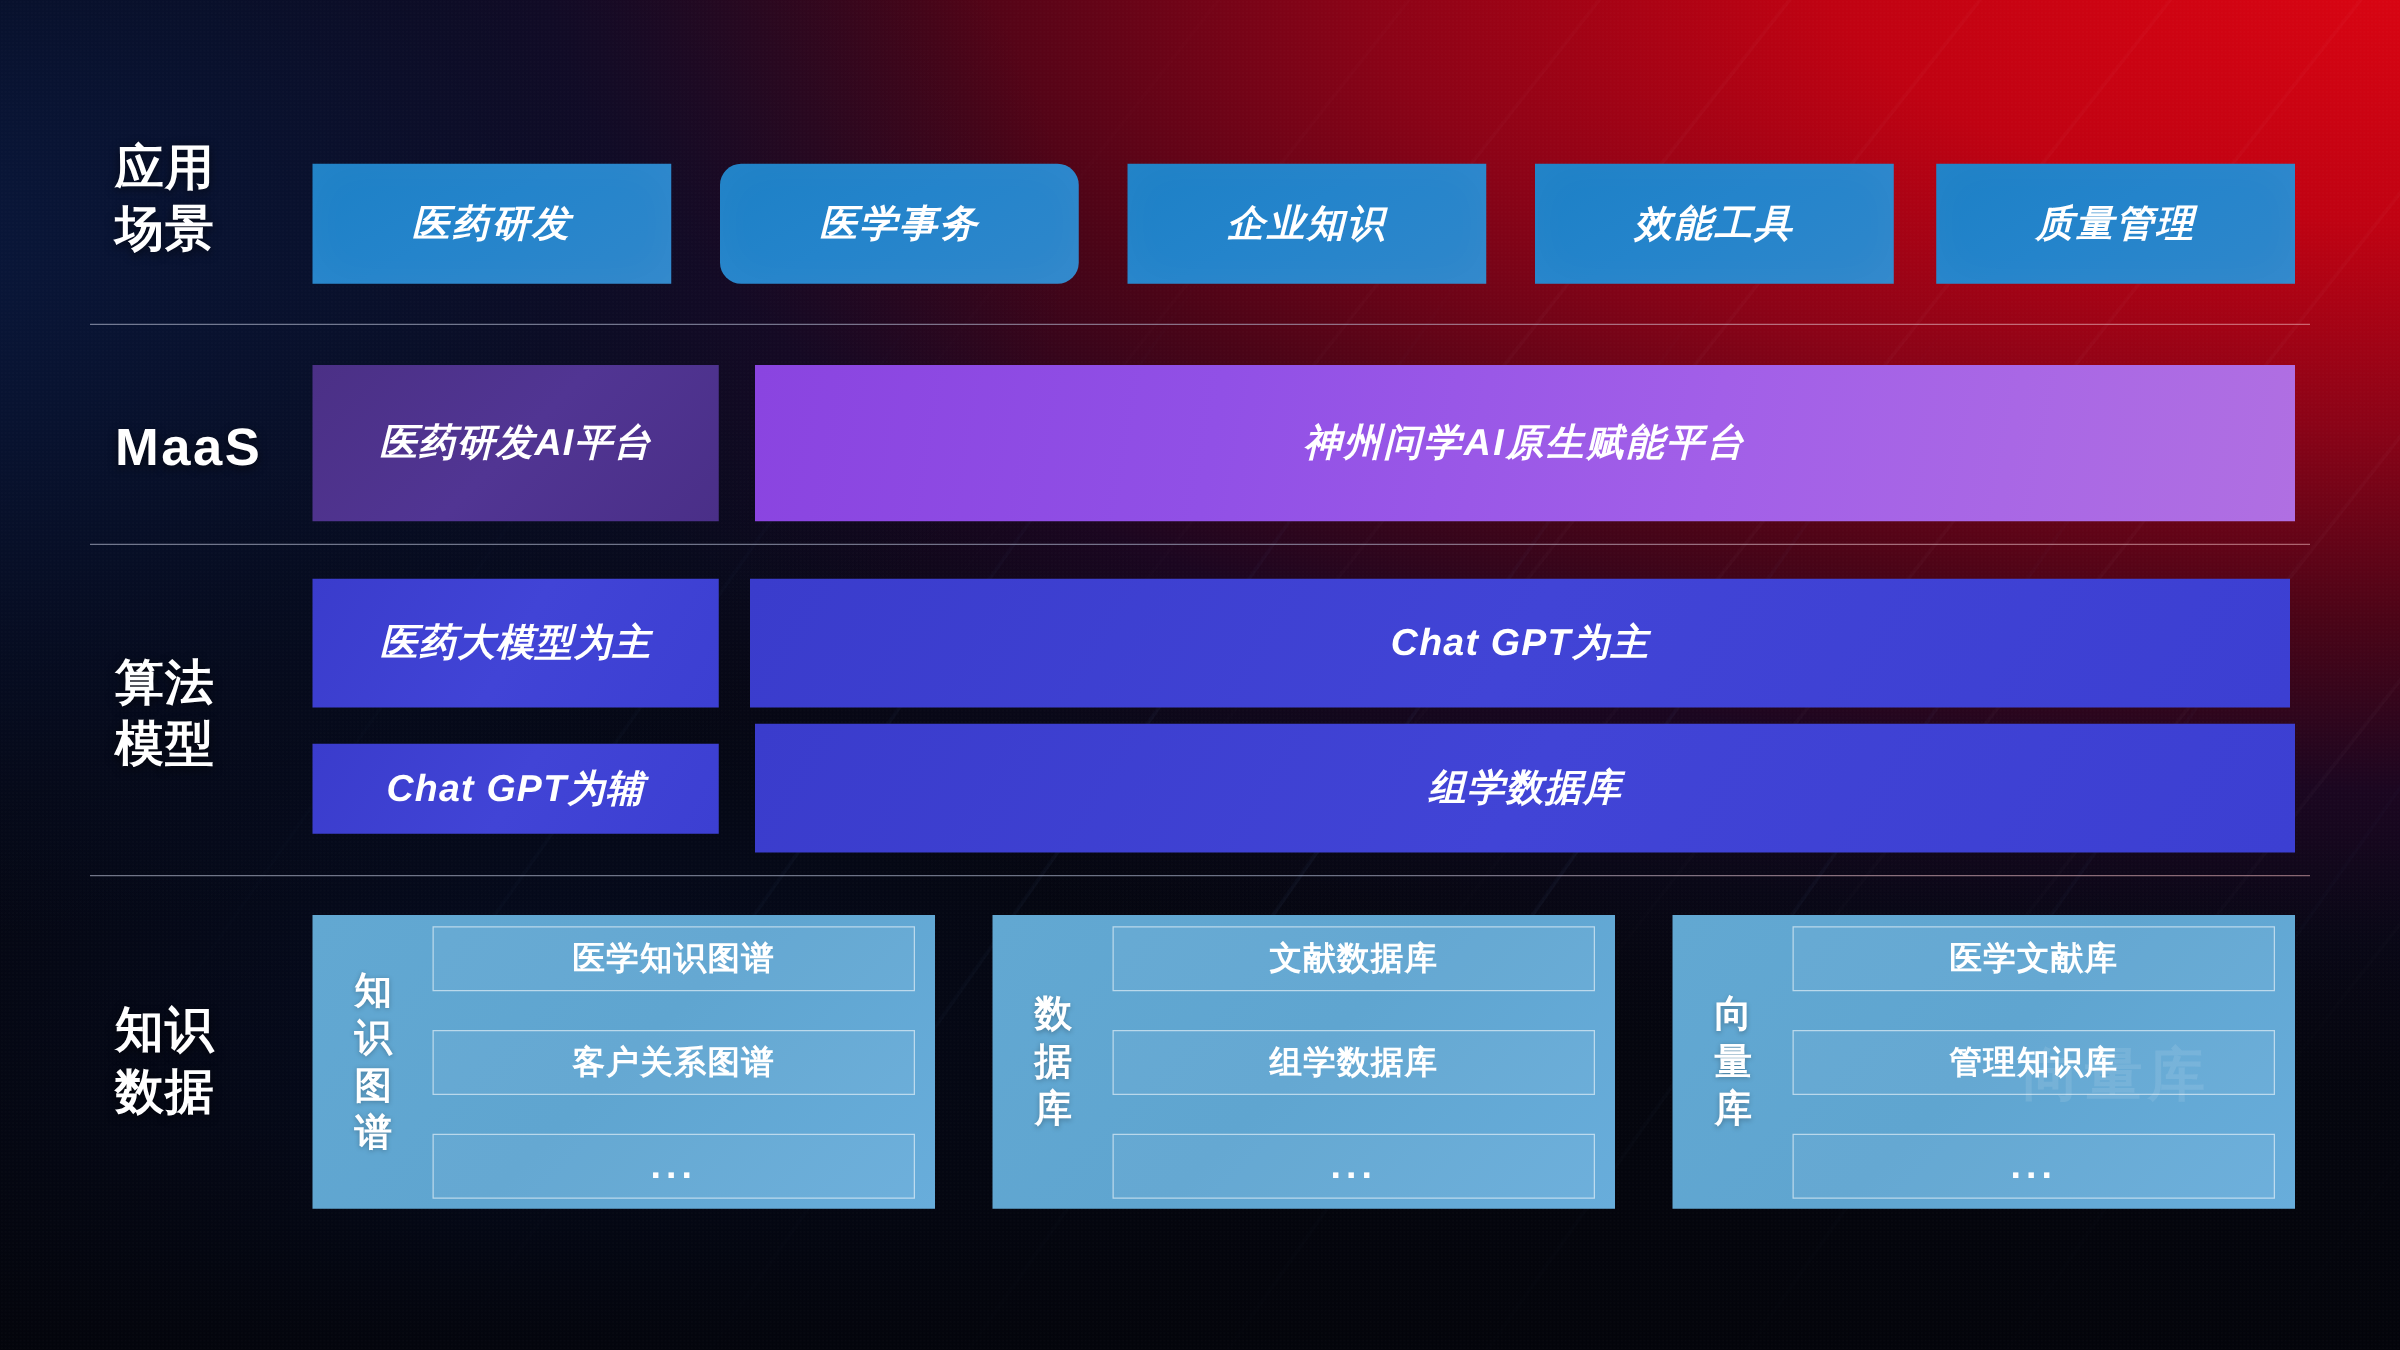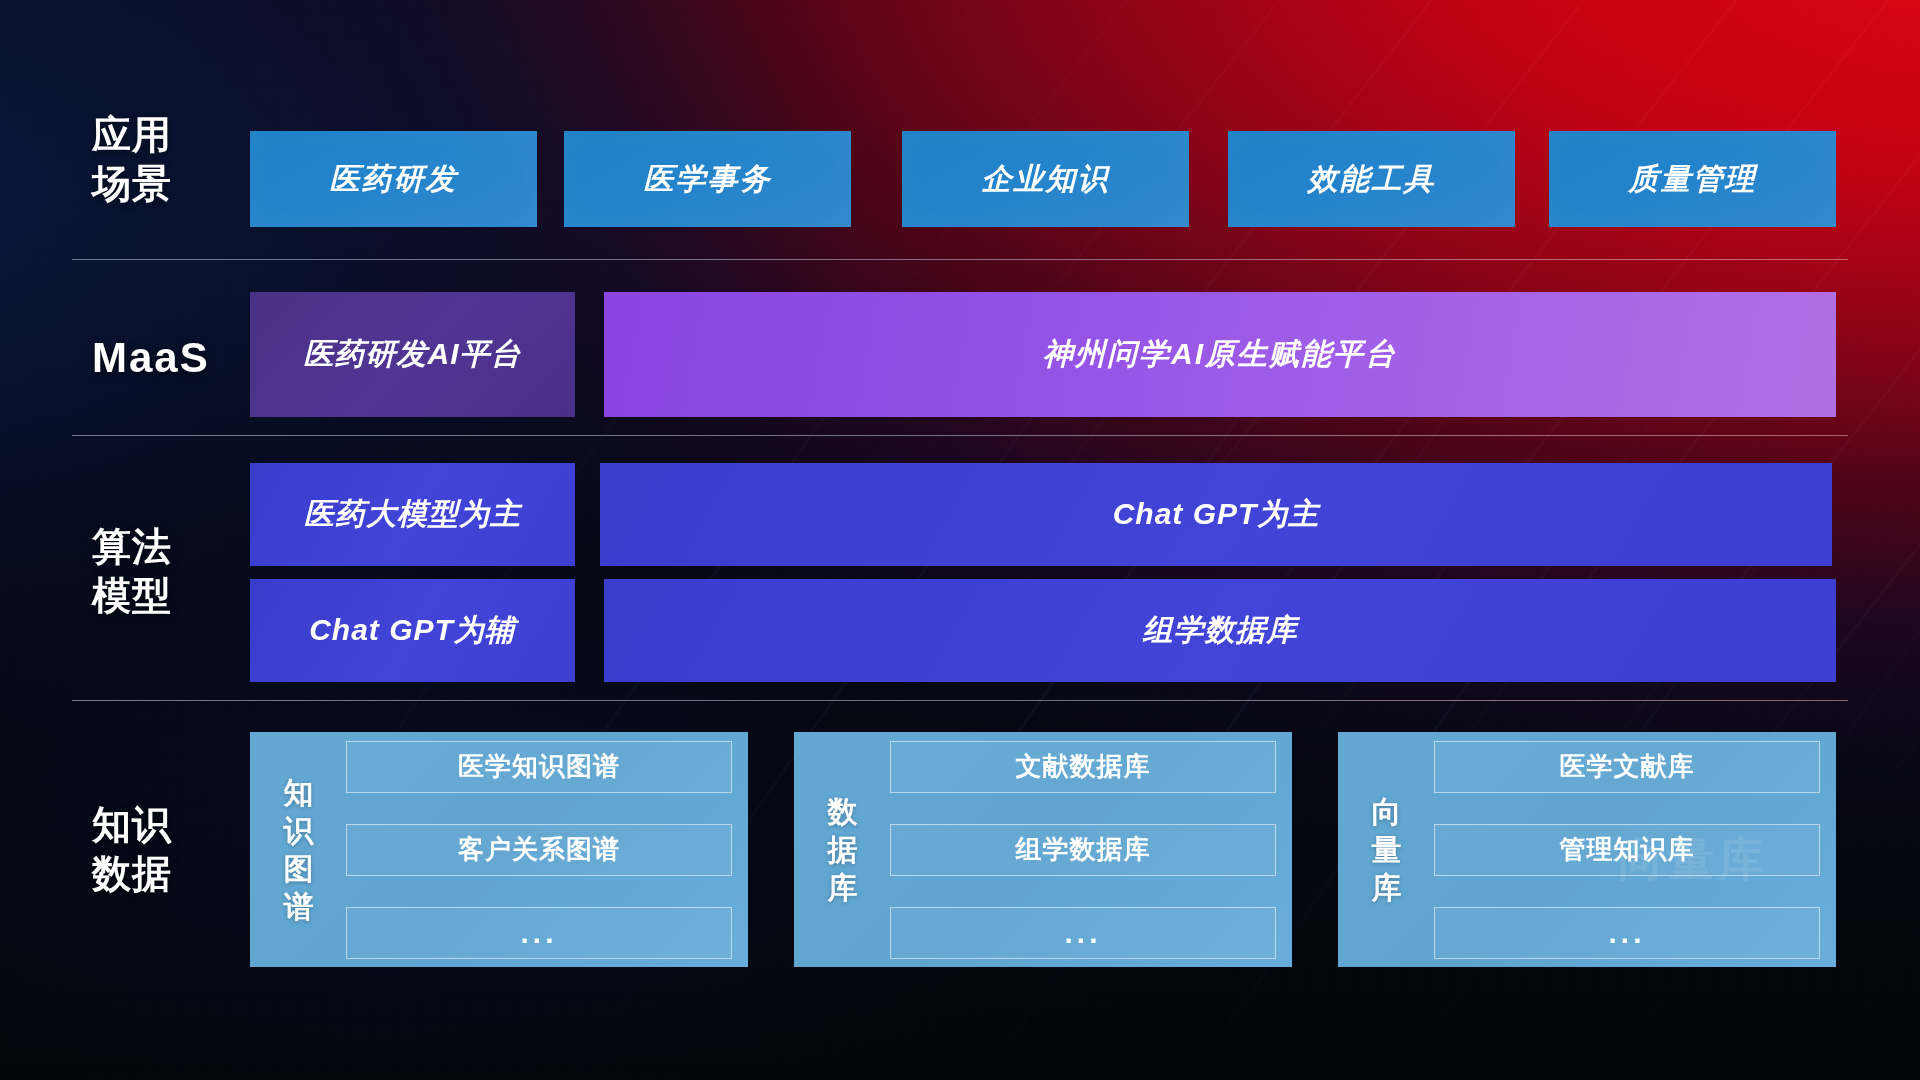--- a/index.html
+++ b/index.html
@@ -138,21 +138,21 @@
     background: linear-gradient(100deg, #8a44e0 0%, #9150e6 30%, #a25fe8 62%, #b06fe2 100%);
   }
 
   
   .algo {
     background: linear-gradient(120deg, #3a3ccc 0%, #4144d6 50%, #3c3fd2 100%);
     font-size: 30px;
     letter-spacing: 1px;
   }
   .algo-l1 { top: 463px; left: 250px; width: 325px; height: 103px; }
-  .algo-l2 { top: 579px; left: 250px; width: 325px; height: 103px; }
+  .algo-l2 { top: 595px; left: 250px; width: 325px; height: 72px; }
   .algo-r1 { top: 463px; left: 600px; width: 1232px; height: 103px; }
   .algo-r2 { top: 579px; left: 604px; width: 1232px; height: 103px; }
 
   
   .kd-group {
     position: absolute;
     top: 732px;
     height: 235px;
     background: linear-gradient(135deg, #62a8d2 0%, #5fa5d0 50%, #68addb 100%);
     display: flex;
@@ -224,21 +224,21 @@
   <div class="bg-layer bg-noise"></div>
 
   <div id="content">
 
     <div class="row-label" style="top:110px;">应用
 场景</div>
 
     <div class="box app-box" style="left:250px;">
       <span>医药研发</span>
     </div>
-    <div class="box app-box" style="left:564px;">
+    <div class="box app-box" style="left:576px;border-radius:17px;">
       <span>医学事务</span>
     </div>
     <div class="box app-box" style="left:902px;">
       <span>企业知识</span>
     </div>
     <div class="box app-box" style="left:1228px;">
       <span>效能工具</span>
     </div>
     <div class="box app-box" style="left:1549px; width:287px;">
       <span>质量管理</span>

